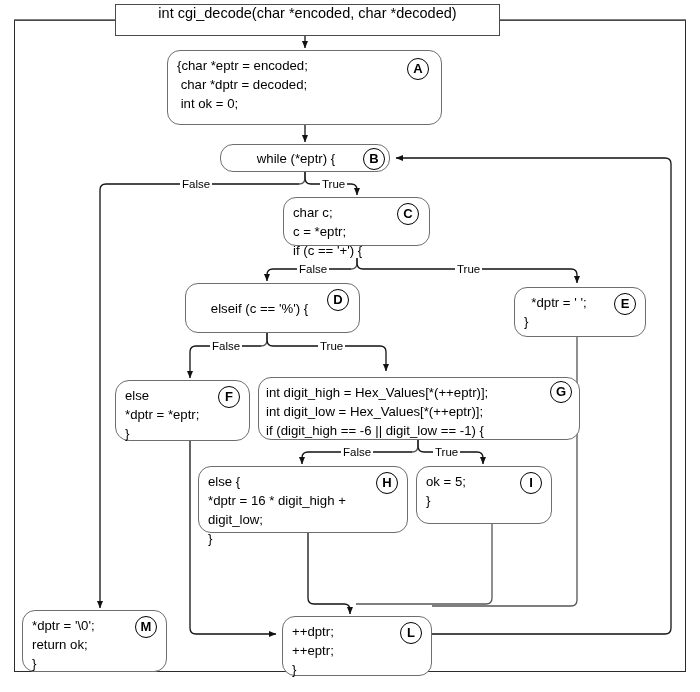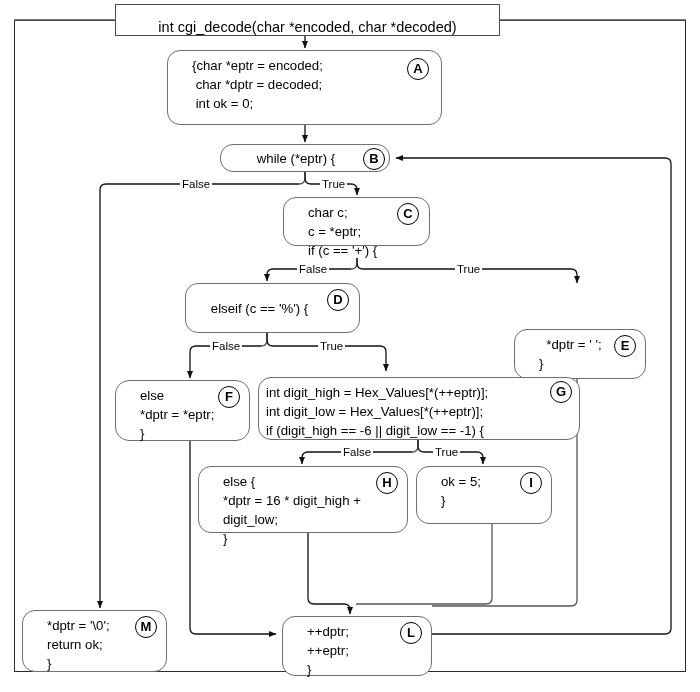--- a/index.html
+++ b/index.html
@@ -30,37 +30,37 @@
     border: 1.4px solid #2b2b2b;
     background: transparent;
   }
   
   .fn-header {
     position: absolute;
     box-sizing: border-box;
     border: 1.6px solid #4a4a4a;
     background: #ffffff;
     display: flex;
-    align-items: flex-end;
+    align-items: flex-start;
     justify-content: center;
     font-size: 14.5px;
     color: #000;
     white-space: nowrap;
   }
   
   .node {
     position: absolute;
     box-sizing: border-box;
     border: 1.3px solid #6e6e6e;
     border-radius: 13px;
     background: #ffffff;
   }
   .node .code {
     position: absolute;
-    left: 24px;
+    left: 9px;
     top: 5px;
     font-size: 13.2px;
     line-height: 19px;
     color: #000;
     white-space: pre;
   }
   .node.center .code {
     left: 0;
     right: 0;
     text-align: center;
@@ -171,21 +171,21 @@
 c = *eptr;
 if (c == '+') {</div>
     <div class="badge" style="right:10px; top:5px;">C</div>
   </div>
 
   <div class="node center" style="left:185px; top:283px; width:175px; height:50px;">
     <div class="code" style="top:15px; padding-right:26px;">elseif (c == '%') {</div>
     <div class="badge" style="right:10px; top:5px;">D</div>
   </div>
 
-  <div class="node" style="left:514px; top:287px; width:132px; height:50px;margin-top:42px;">
+  <div class="node" style="left:514px; top:287px; width:132px; height:50px;">
     <div class="code">  *dptr = ' ';
 }</div>
     <div class="badge" style="right:9px; top:5px;">E</div>
   </div>
 
   <div class="node" style="left:115px; top:380px; width:135px; height:61px;border-radius:14px;">
     <div class="code">else
 *dptr = *eptr;
 }</div>
     <div class="badge" style="right:9px; top:5px;">F</div>

